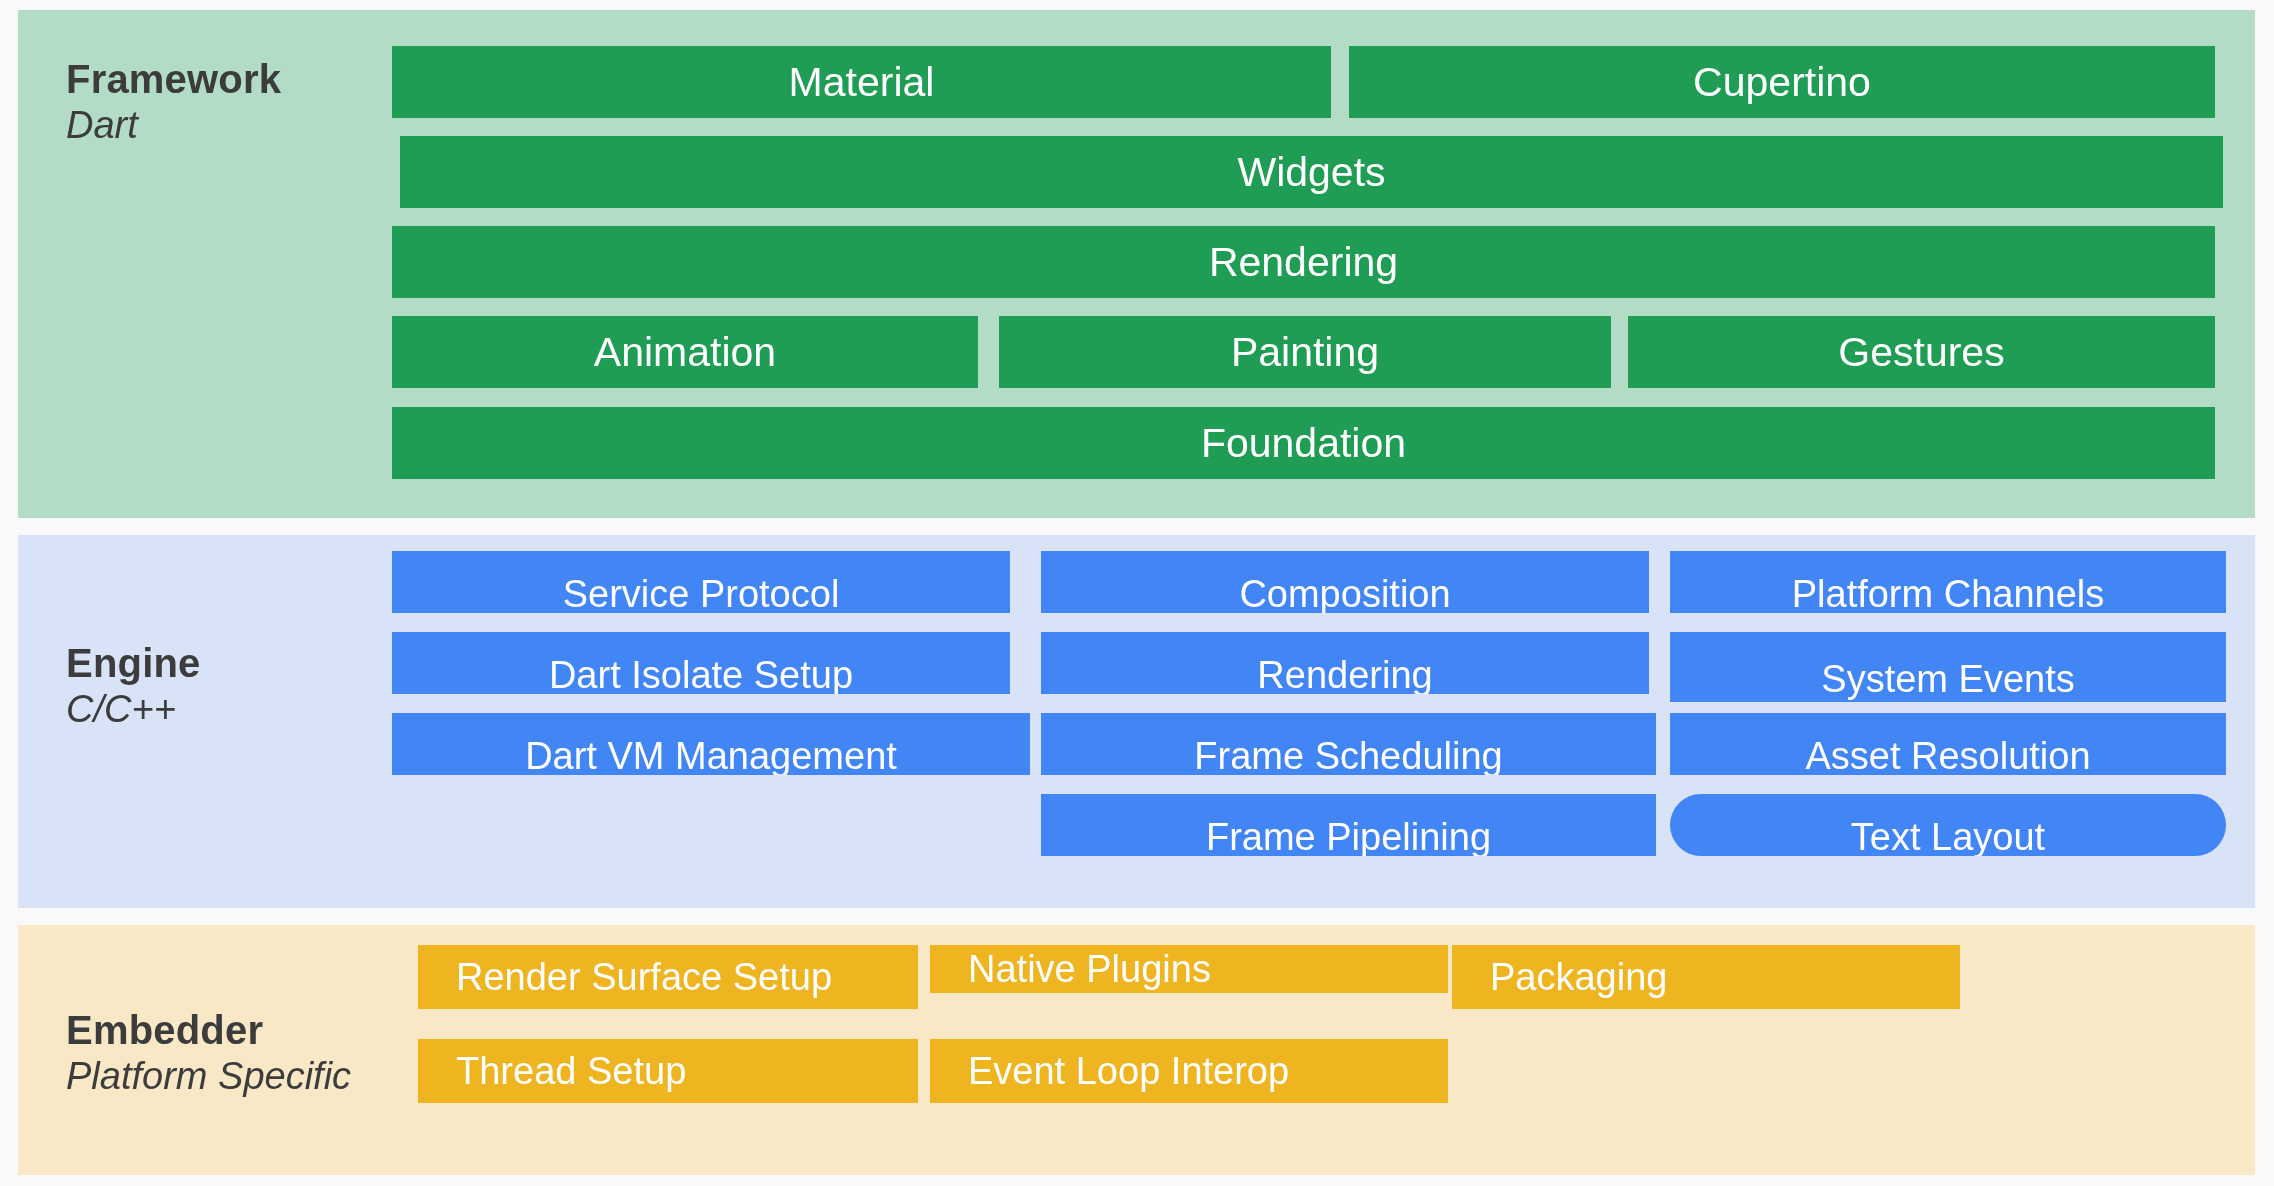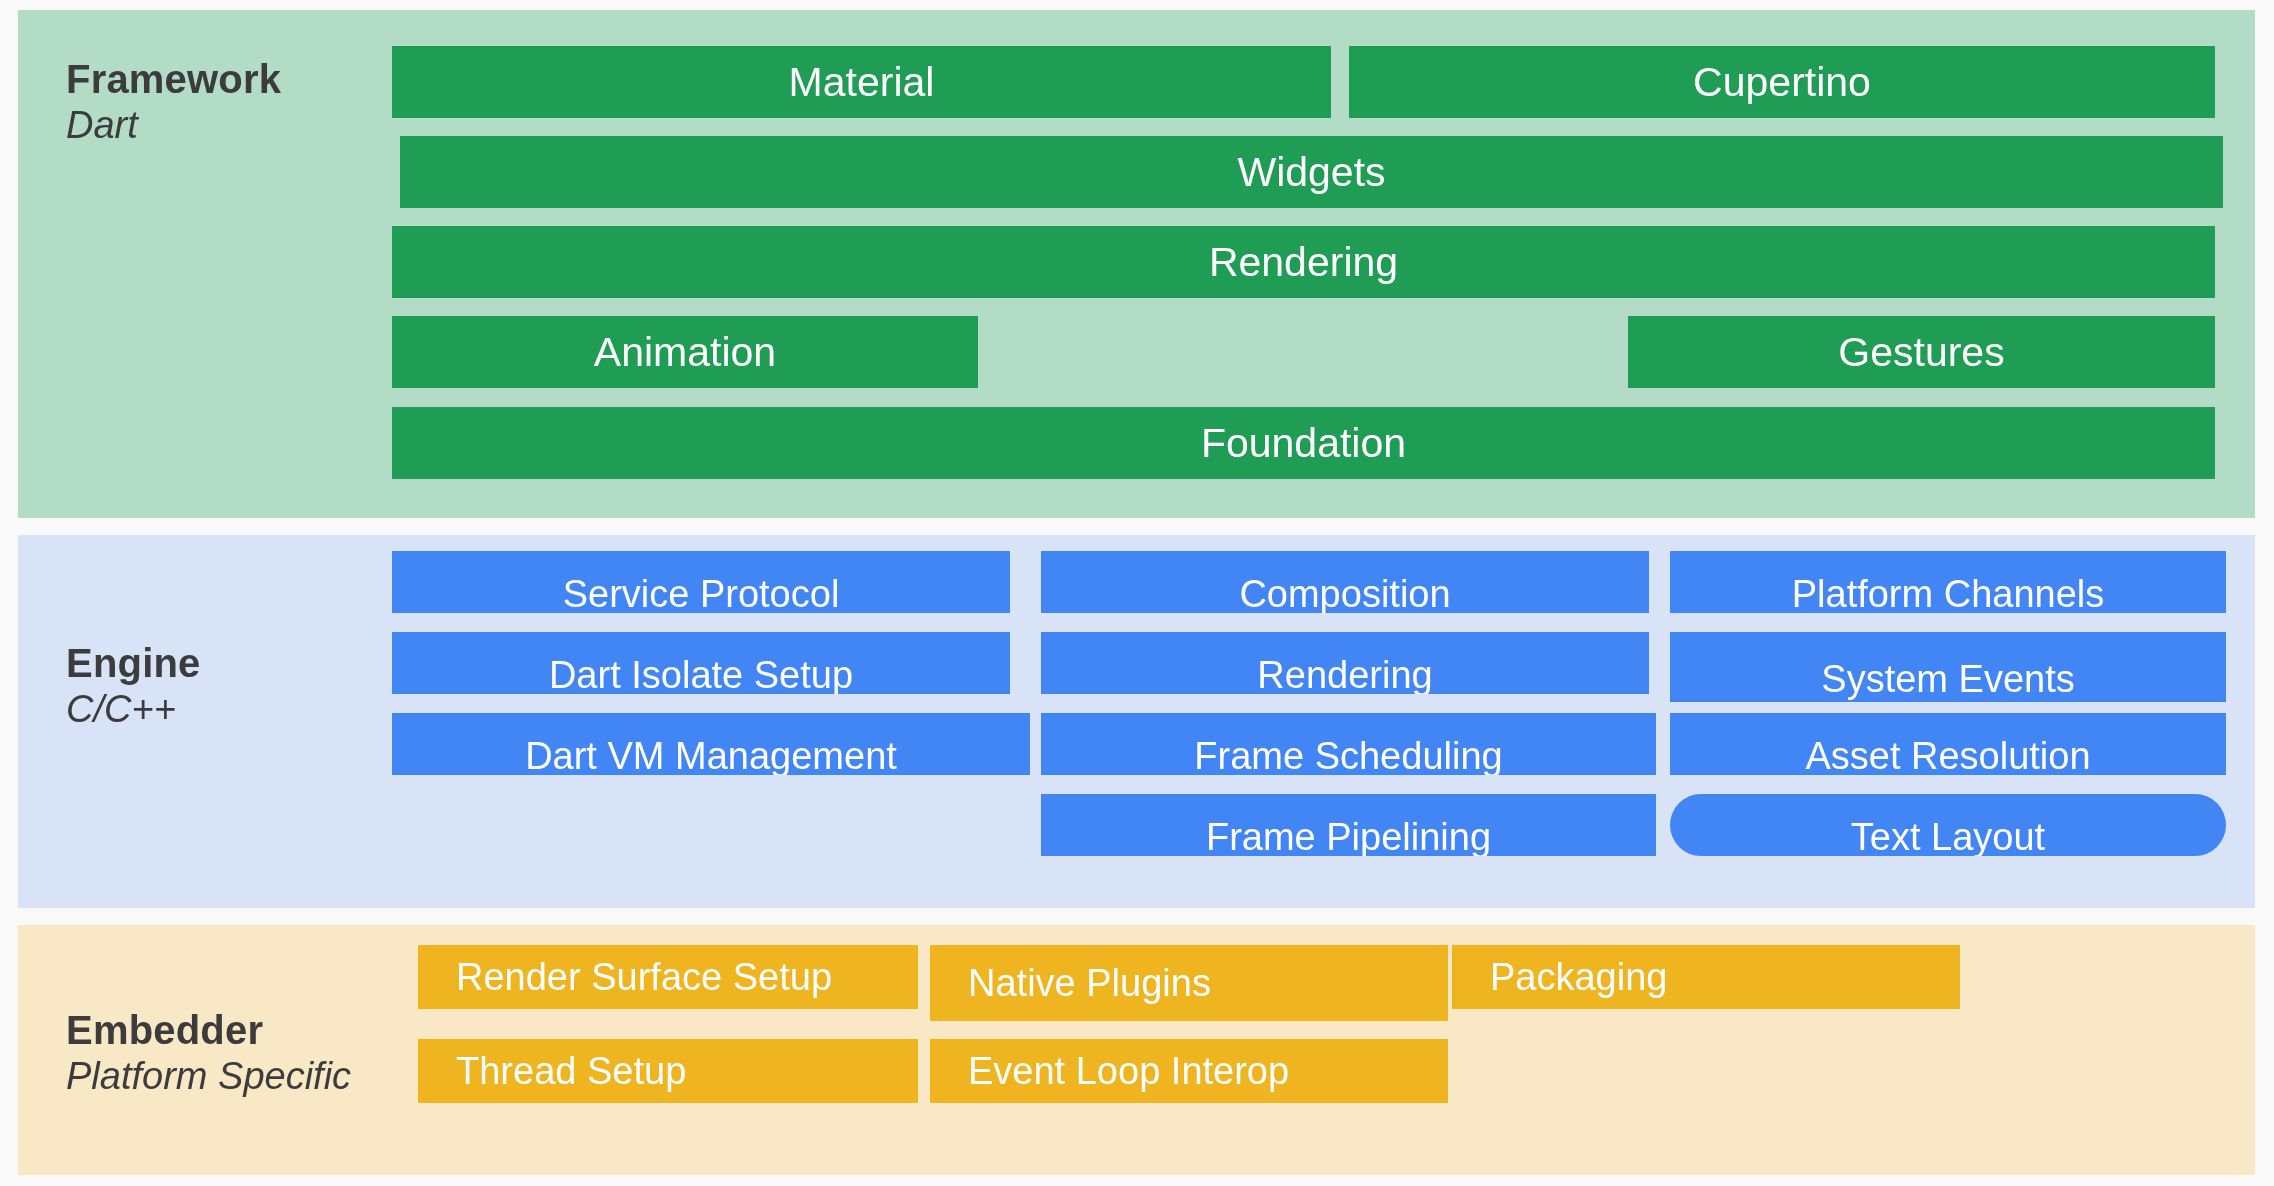--- a/index.html
+++ b/index.html
@@ -128,20 +128,23 @@
       <span class="box-label">Widgets</span>
     </div>
 
     <div class="box" style="left:374px; top:216px; width:1823px; height:72px;">
       <span class="box-label">Rendering</span>
     </div>
 
     <div class="box" style="left:374px; top:306px; width:586px; height:72px;">
       <span class="box-label">Animation</span>
     </div>
+    <div class="box" style="left:981px; top:306px; width:612px; height:72px;">
+      <span class="box-label">Painting</span>
+    </div>
     <div class="box" style="left:1610px; top:306px; width:587px; height:72px;">
       <span class="box-label">Gestures</span>
     </div>
 
     <div class="box" style="left:374px; top:397px; width:1823px; height:72px;">
       <span class="box-label">Foundation</span>
     </div>
   </section>
 
   <section class="layer" id="engine">
@@ -191,21 +194,21 @@
   <section class="layer" id="embedder">
 
     <div class="layer-label">
       <span class="title">Embedder</span>
       <span class="subtitle">Platform Specific</span>
     </div>
 
     <div class="box" style="left:400px; top:20px; width:500px; height:64px;">
       <span class="box-label">Render Surface Setup</span>
     </div>
-    <div class="box" style="left:912px; top:20px; width:518px; height:76px;">
+    <div class="box" style="left:912px; top:20px; width:518px; height:48px;">
       <span class="box-label">Native Plugins</span>
     </div>
     <div class="box" style="left:1434px; top:20px; width:508px; height:64px;">
       <span class="box-label">Packaging</span>
     </div>
 
     <div class="box" style="left:400px; top:114px; width:500px; height:64px;">
       <span class="box-label">Thread Setup</span>
     </div>
     <div class="box" style="left:912px; top:114px; width:518px; height:64px;">

